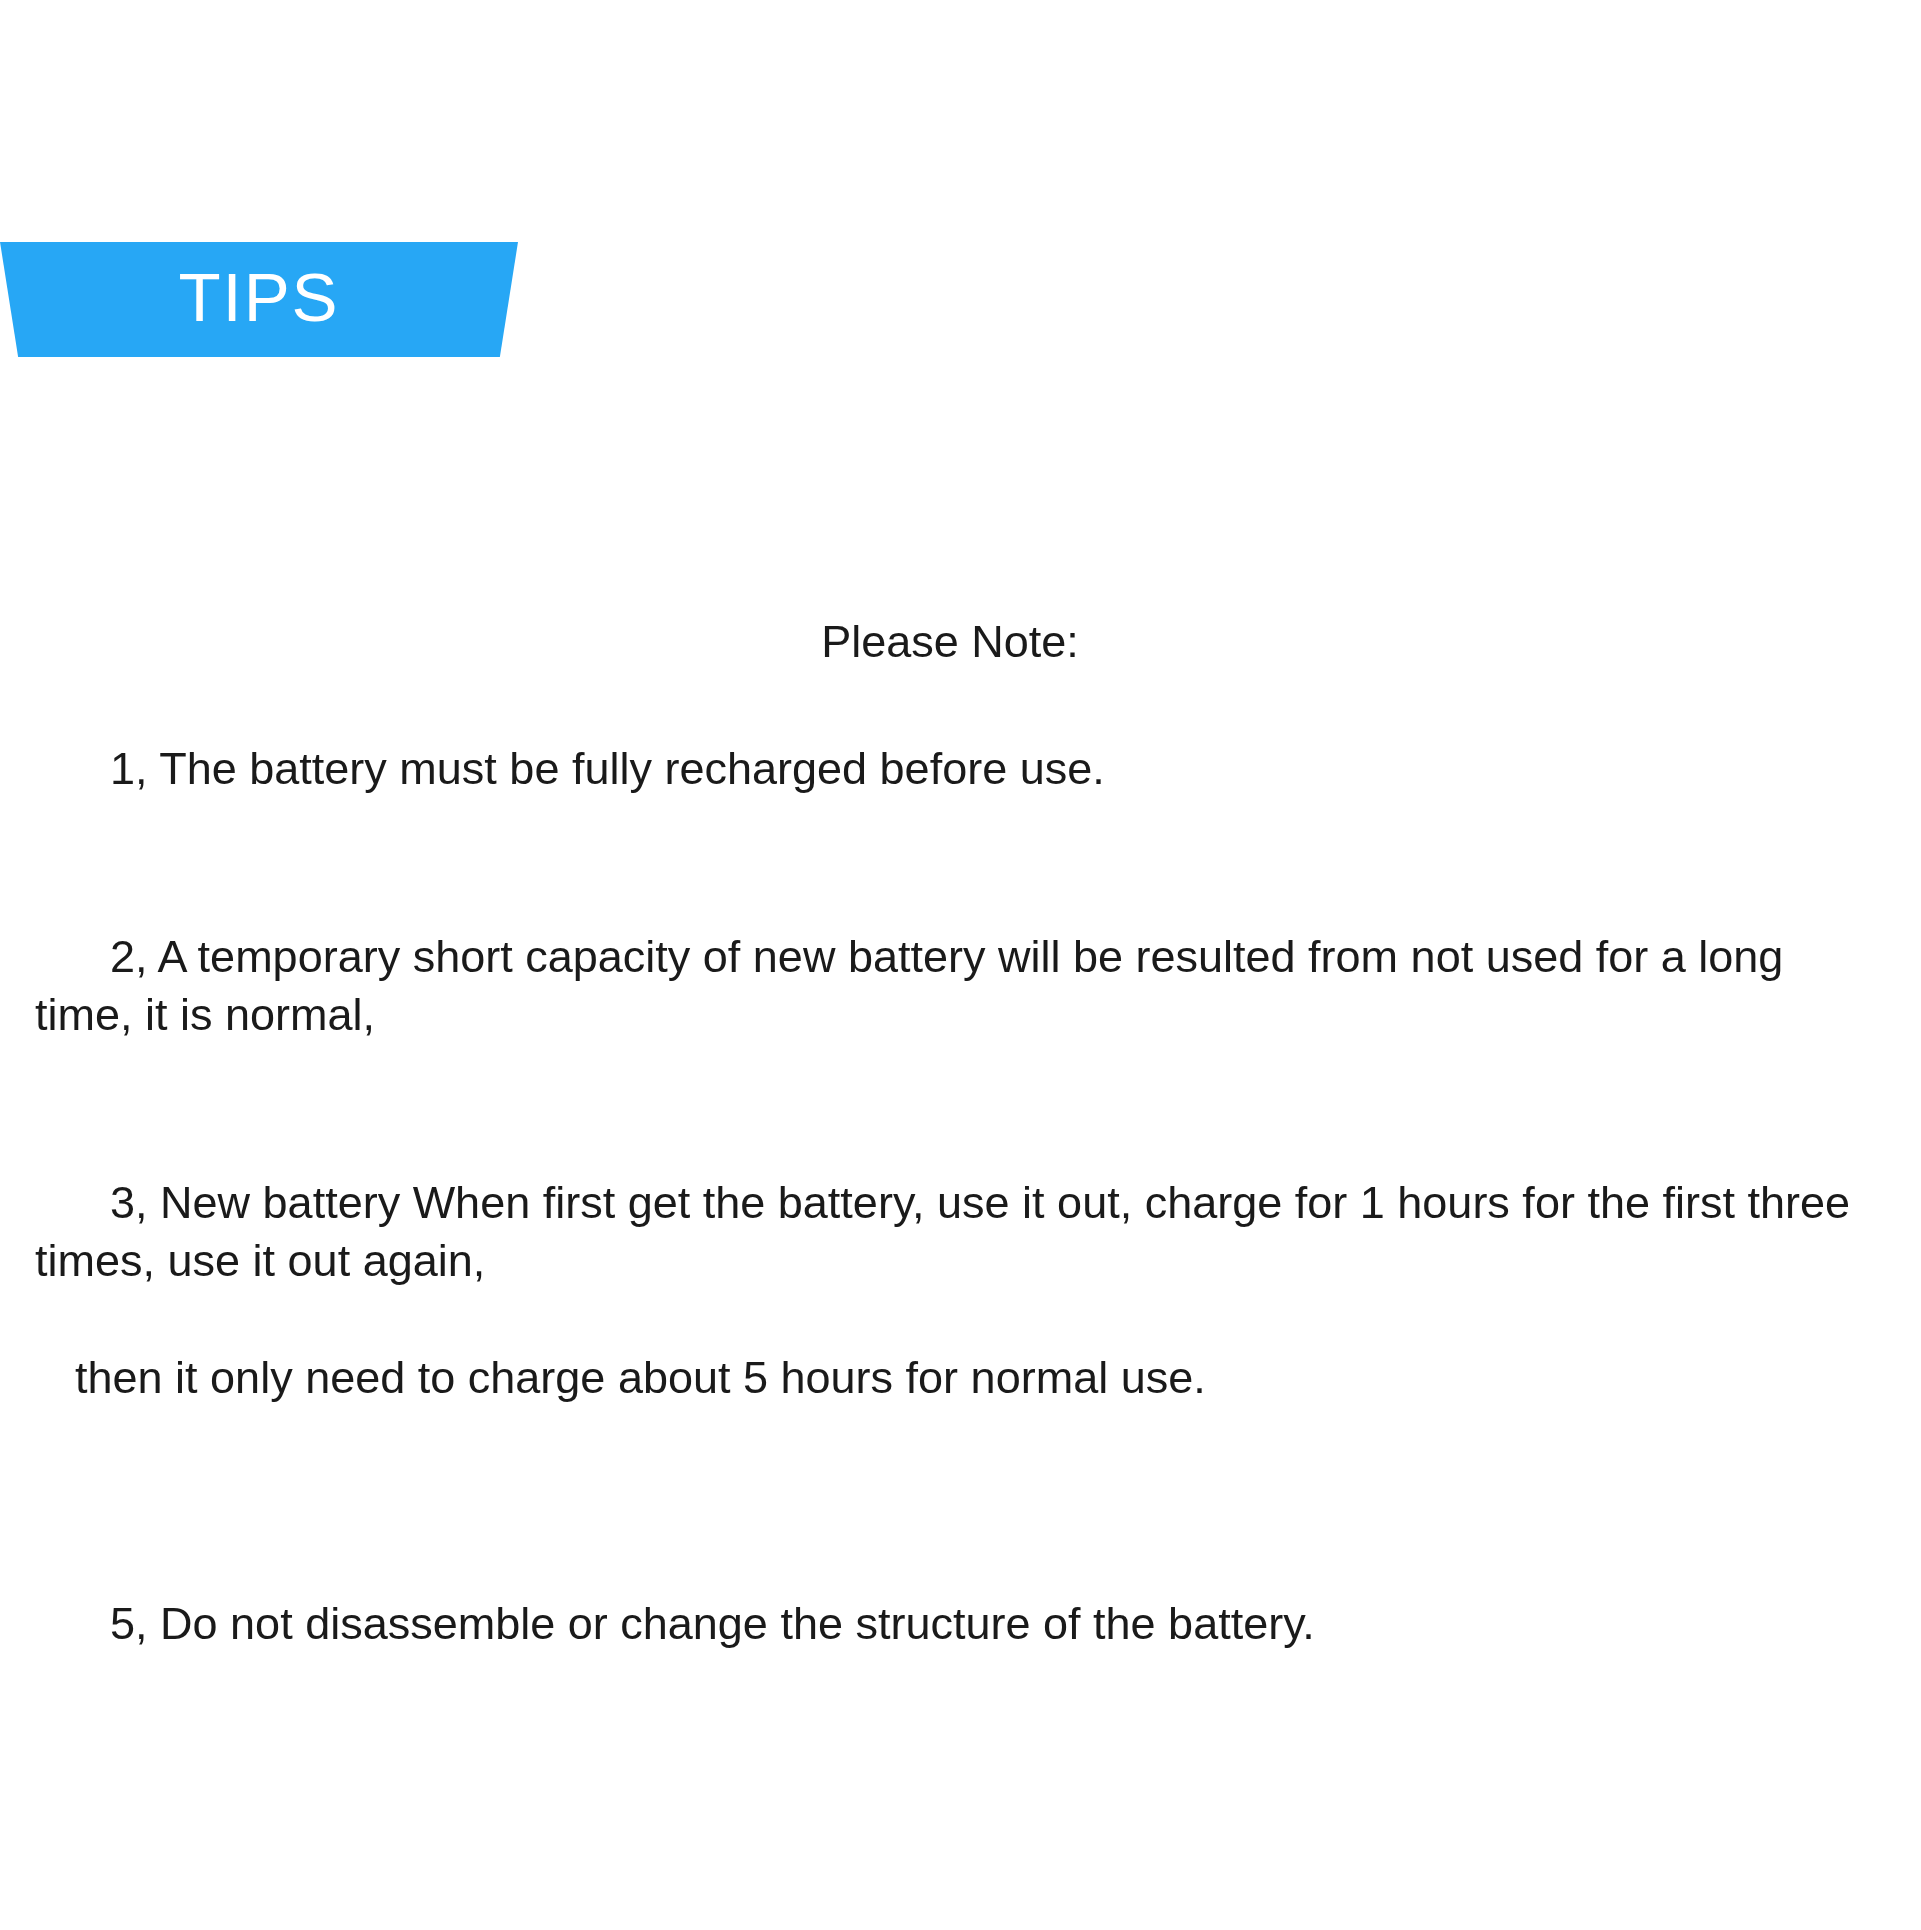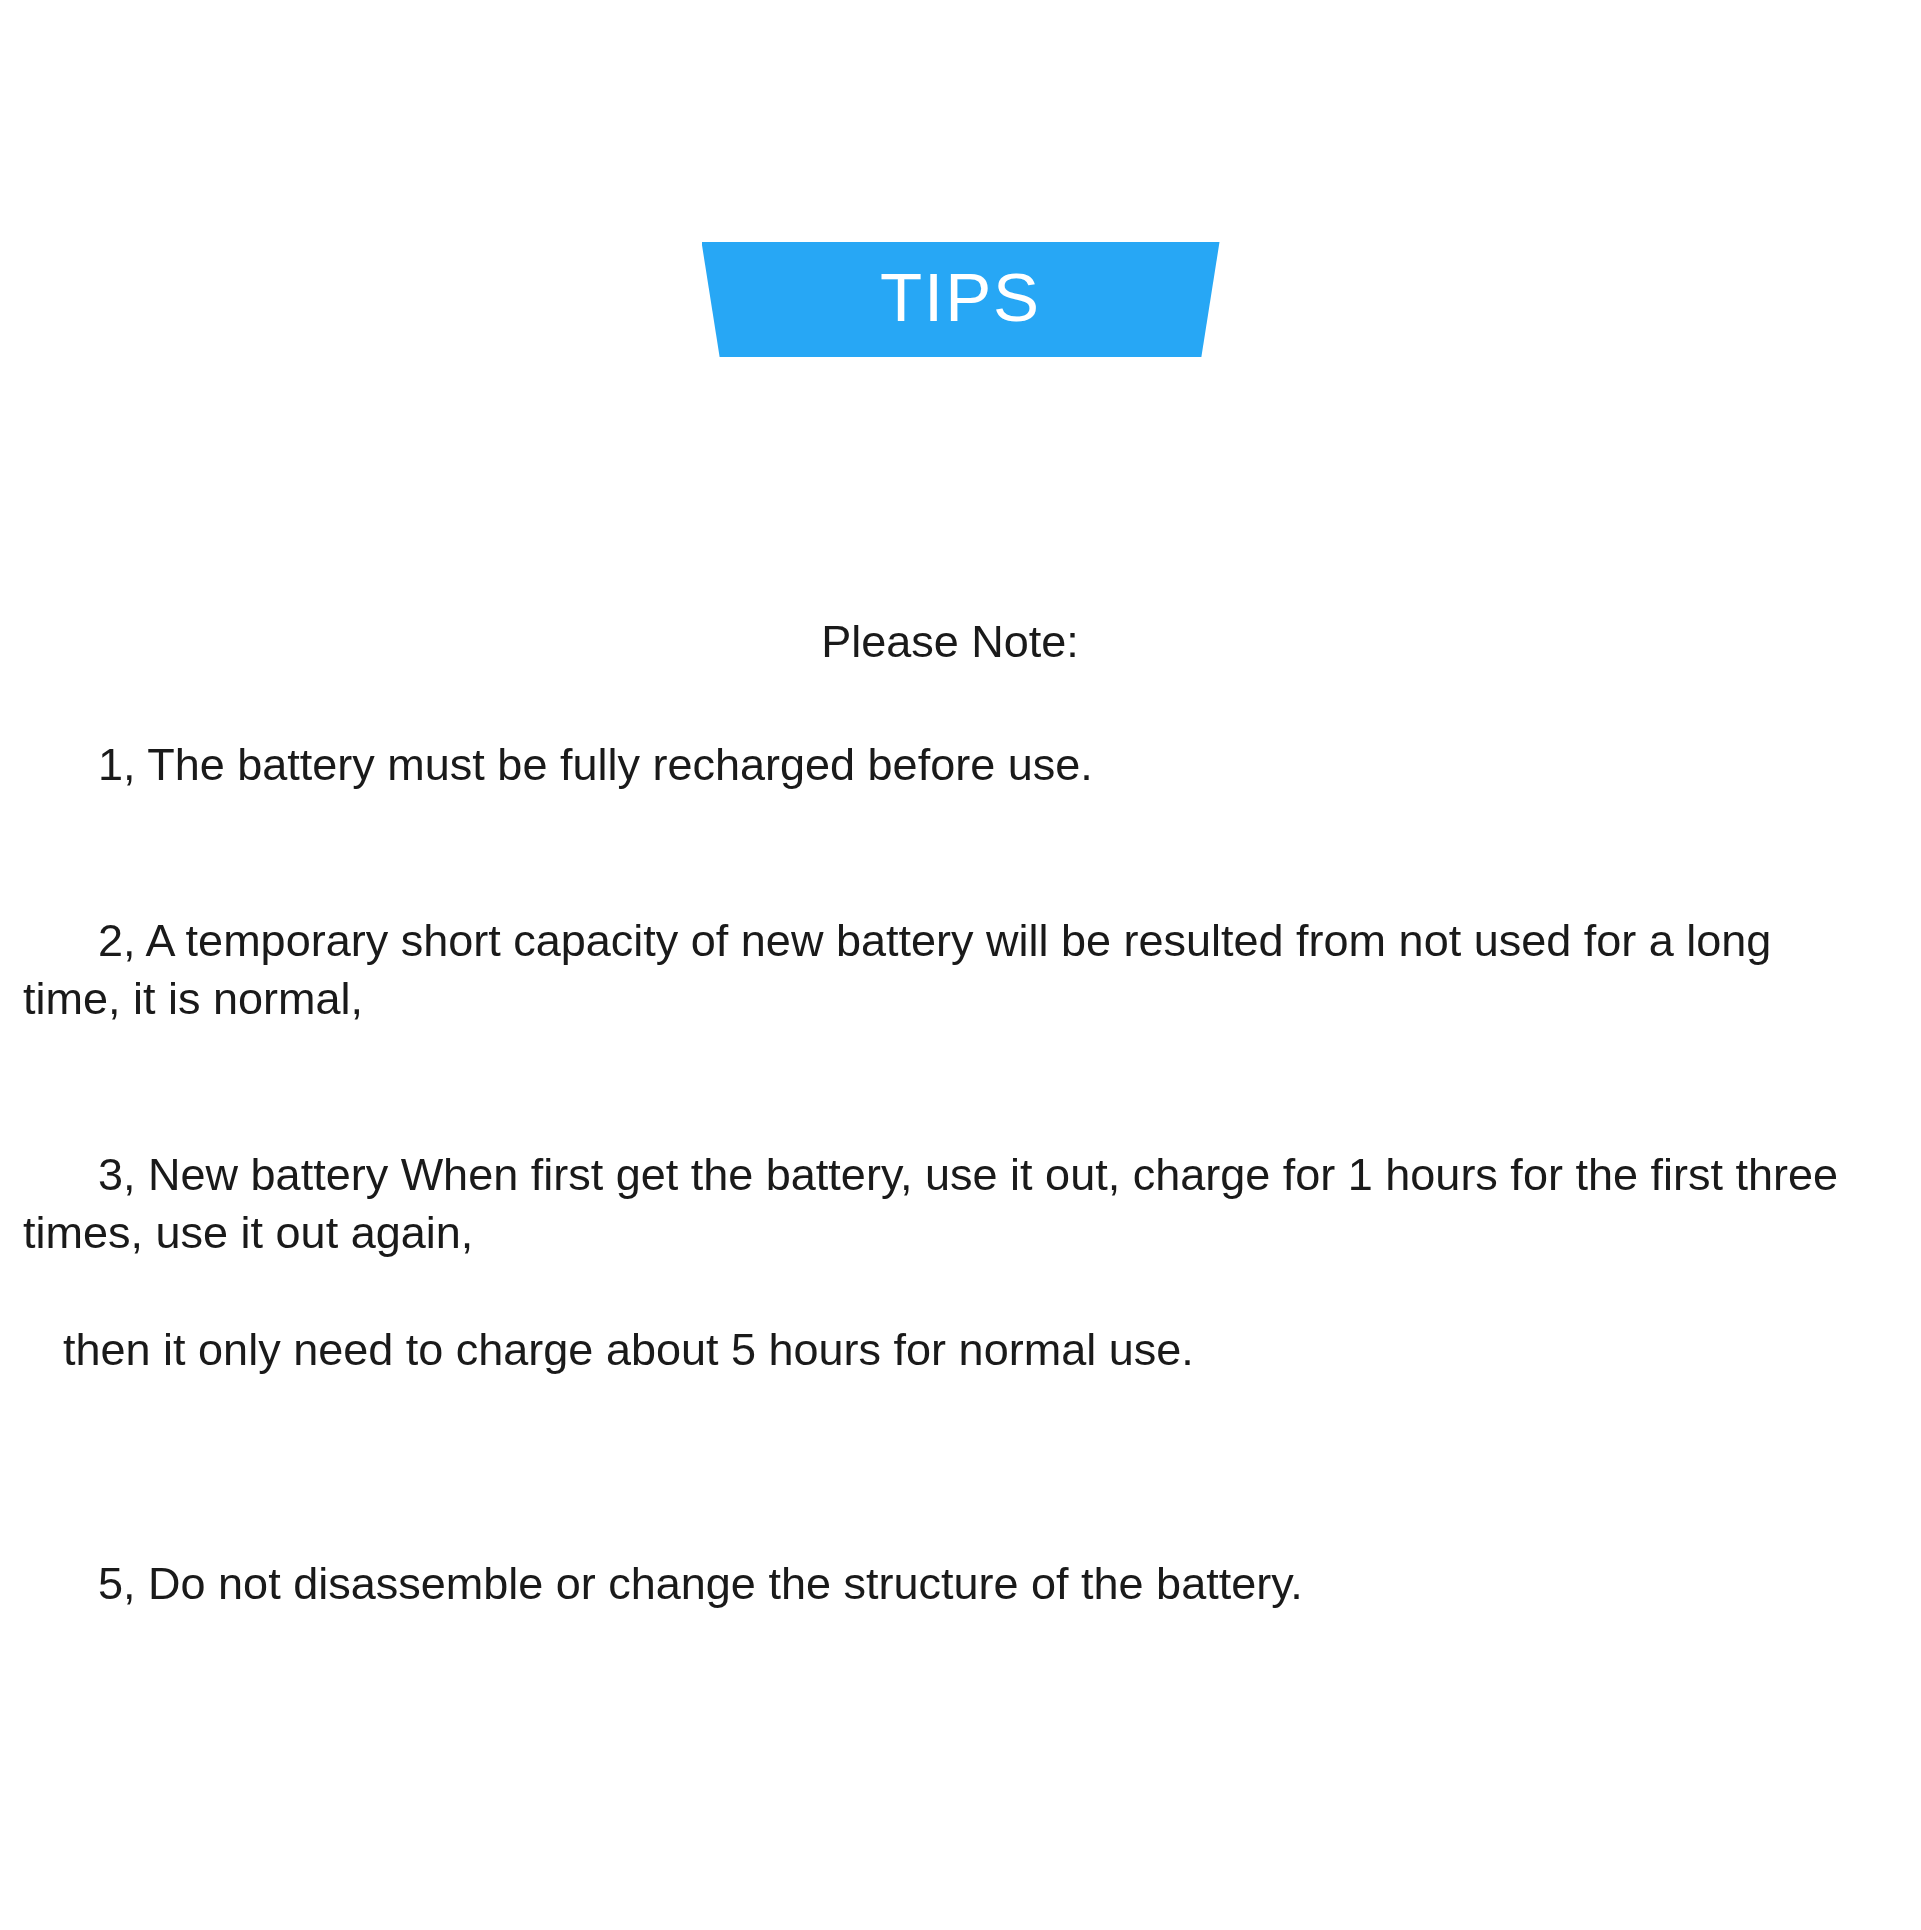--- a/index.html
+++ b/index.html
@@ -23,21 +23,20 @@
     box-sizing: border-box;
   }
 
   
   .banner-wrap {
     position: absolute;
     top: 242px;
     left: 0;
     width: 1921px;
     display: flex;
-    justify-content: center;
   }
   .banner {
     background: #27a7f5;
     color: #ffffff;
     font-size: 69px;
     line-height: 1;
     letter-spacing: 1.9px;
     padding: 21px 67px 25px 67px;
     -webkit-clip-path: polygon(0% 0%, 100% 0%, 96.5% 100%, 3.5% 100%);
     clip-path: polygon(0% 0%, 100% 0%, 96.5% 100%, 3.5% 100%);
@@ -57,21 +56,21 @@
     font-size: 45px;
     line-height: 1.22;
     margin: 0 0 7.7px 0;
     font-weight: 400;
     white-space: nowrap;
     text-align: center;
   }
   .note-item {
     font-size: 45px;
     line-height: 1.30;
-    margin: 0;
+    margin: 12px;
     padding: 0;
     white-space: pre-wrap;
     font-weight: 400;
   }
   .note-item .cont {
     display: block;
     padding-left: 40px;
   }
 </style>
 </head>

